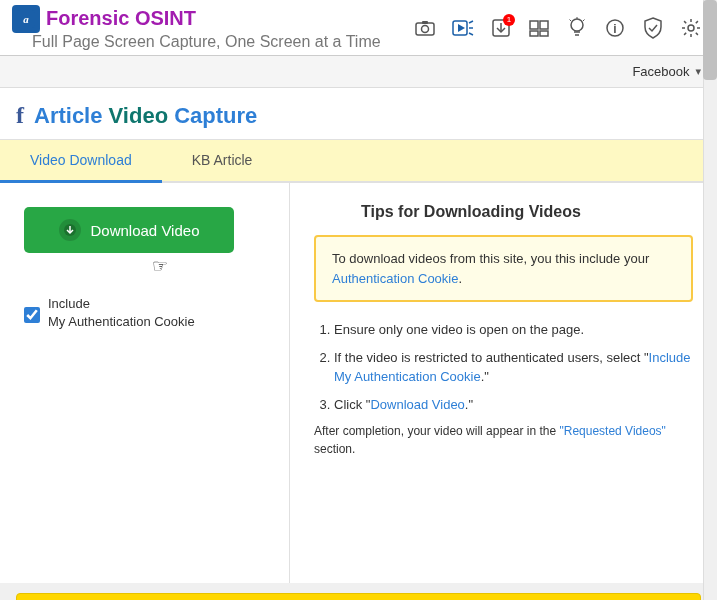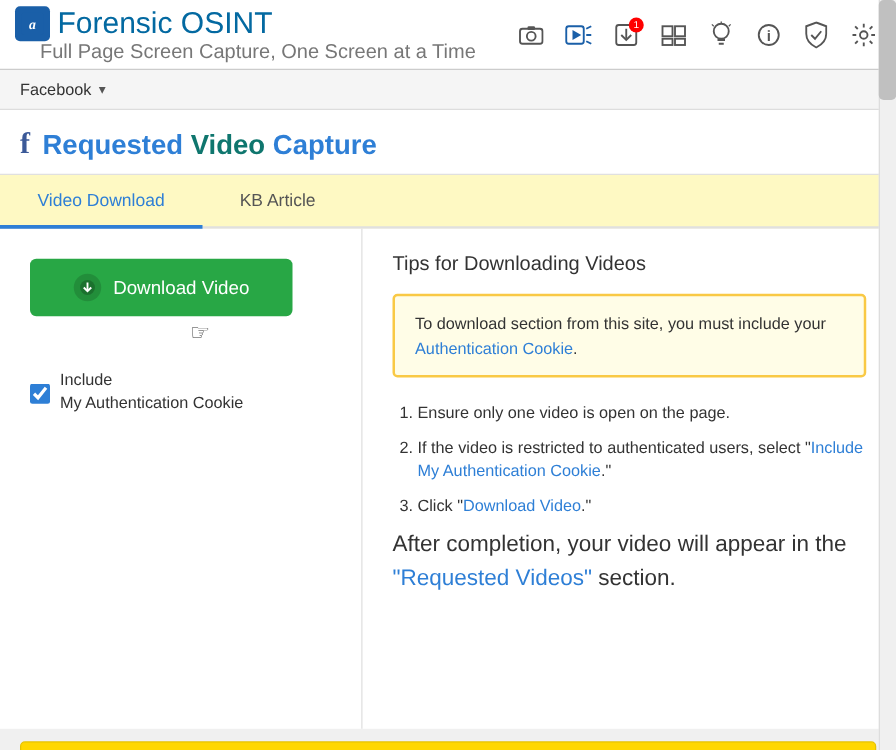--- a/index.html
+++ b/index.html
@@ -37,23 +37,23 @@
       background: #1a5fa8;
       border-radius: 4px;
       display: flex;
       align-items: center;
       justify-content: center;
       color: white;
       font-size: 13px;
       font-weight: bold;
     }
     .header-title {
-      font-size: 24px;
-      font-weight: normal;
-      color: #0369a1;
+      font-size: 20px;
+      font-weight: bold;
+      color: #a21caf;
     }
     .header-subtitle {
       font-size: 16px;
       color: #777;
       margin-left: 20px;
     }
     .header-icons {
       display: flex;
       align-items: center;
       gap: 10px;
@@ -90,20 +90,21 @@
     
     .facebook-bar {
       background: #f5f5f5;
       border-bottom: 1px solid #ddd;
       padding: 8px 16px;
       display: flex;
       align-items: center;
       gap: 6px;
       font-size: 13px;
       color: #333;
+      justify-content: flex-end;
     }
     .facebook-bar .chevron {
       font-size: 11px;
       color: #555;
     }
 
     
     .page-title-bar {
       background: #ffffff;
       padding: 14px 16px 10px 16px;
@@ -207,23 +208,24 @@
     }
 
     
     .right-panel {
       flex: 1;
       padding: 20px 24px;
     }
 
     .tips-title {
       font-size: 16px;
-      font-weight: normal;
+      font-weight: bold;
       color: #333;
       margin-bottom: 14px;
+      margin-left: 47px;
     }
 
     .warning-box {
       background: #fffde7;
       border: 2px solid #f9c945;
       border-radius: 4px;
       padding: 12px 16px;
       margin-bottom: 18px;
       font-size: 13px;
       color: #333;
@@ -235,21 +237,21 @@
       margin-bottom: 6px;
     }
     .steps-list li {
       font-size: 13px;
       color: #333;
       margin-bottom: 8px;
       line-height: 1.5;
     }
 
     .completion-text {
-      font-size: 18px;
+      font-size: 12px;
       color: #333;
       line-height: 1.5;
       margin-bottom: 20px;
     }
 
     
     .security-banner {
       background: #ffd700;
       border: 1px solid #e6c200;
       border-radius: 4px;
@@ -358,21 +360,21 @@
   </div>
 
   <div class="facebook-bar">
     <span style="cursor:pointer;">Facebook</span>
     <span class="chevron">▾</span>
   </div>
 
   <div class="page-title-bar">
     <div class="page-title-icon" style="color:#3b5998; font-size:24px; font-weight:bold; font-family:serif;">f</div>
     <div class="page-title-text">
-      <span>Requested </span><span style="color:#0f766e; font-weight:bold;">Video</span><span> Capture</span>
+      <span>Article </span><span style="color:#0f766e; font-weight:bold;">Video</span><span> Capture</span>
     </div>
   </div>
 
   <div class="tabs">
     <div class="tab active">
       <span>Video Download</span>
     </div>
     <div class="tab">
       <span>KB Article</span>
     </div>
@@ -395,21 +397,21 @@
       <div class="checkbox-row">
         <input type="checkbox" checked="" style="">
         <label class="checkbox-label">Include<br>My Authentication Cookie</label>
       </div>
     </div>
 
     <div class="right-panel">
       <div class="tips-title">Tips for Downloading Videos</div>
 
       <div class="warning-box">
-        <span>To download section from this site, you must include your </span><span style="color:#2e7fd6;">Authentication Cookie</span><span>.</span>
+        <span>To download videos from this site, you this include your </span><span style="color:#2e7fd6;">Authentication Cookie</span><span>.</span>
       </div>
 
       <ol class="steps-list">
         <li>Ensure only one video is open on the page.</li>
         <li>If the video is restricted to authenticated users, select "<span style="color:#2e7fd6;">Include My Authentication Cookie</span>."</li>
         <li>Click "<span style="color:#2e7fd6;">Download Video</span>."</li>
       </ol>
 
       <div class="completion-text">
         After completion, your video will appear in the <span style="color:#2e7fd6;">"Requested Videos"</span> section.

